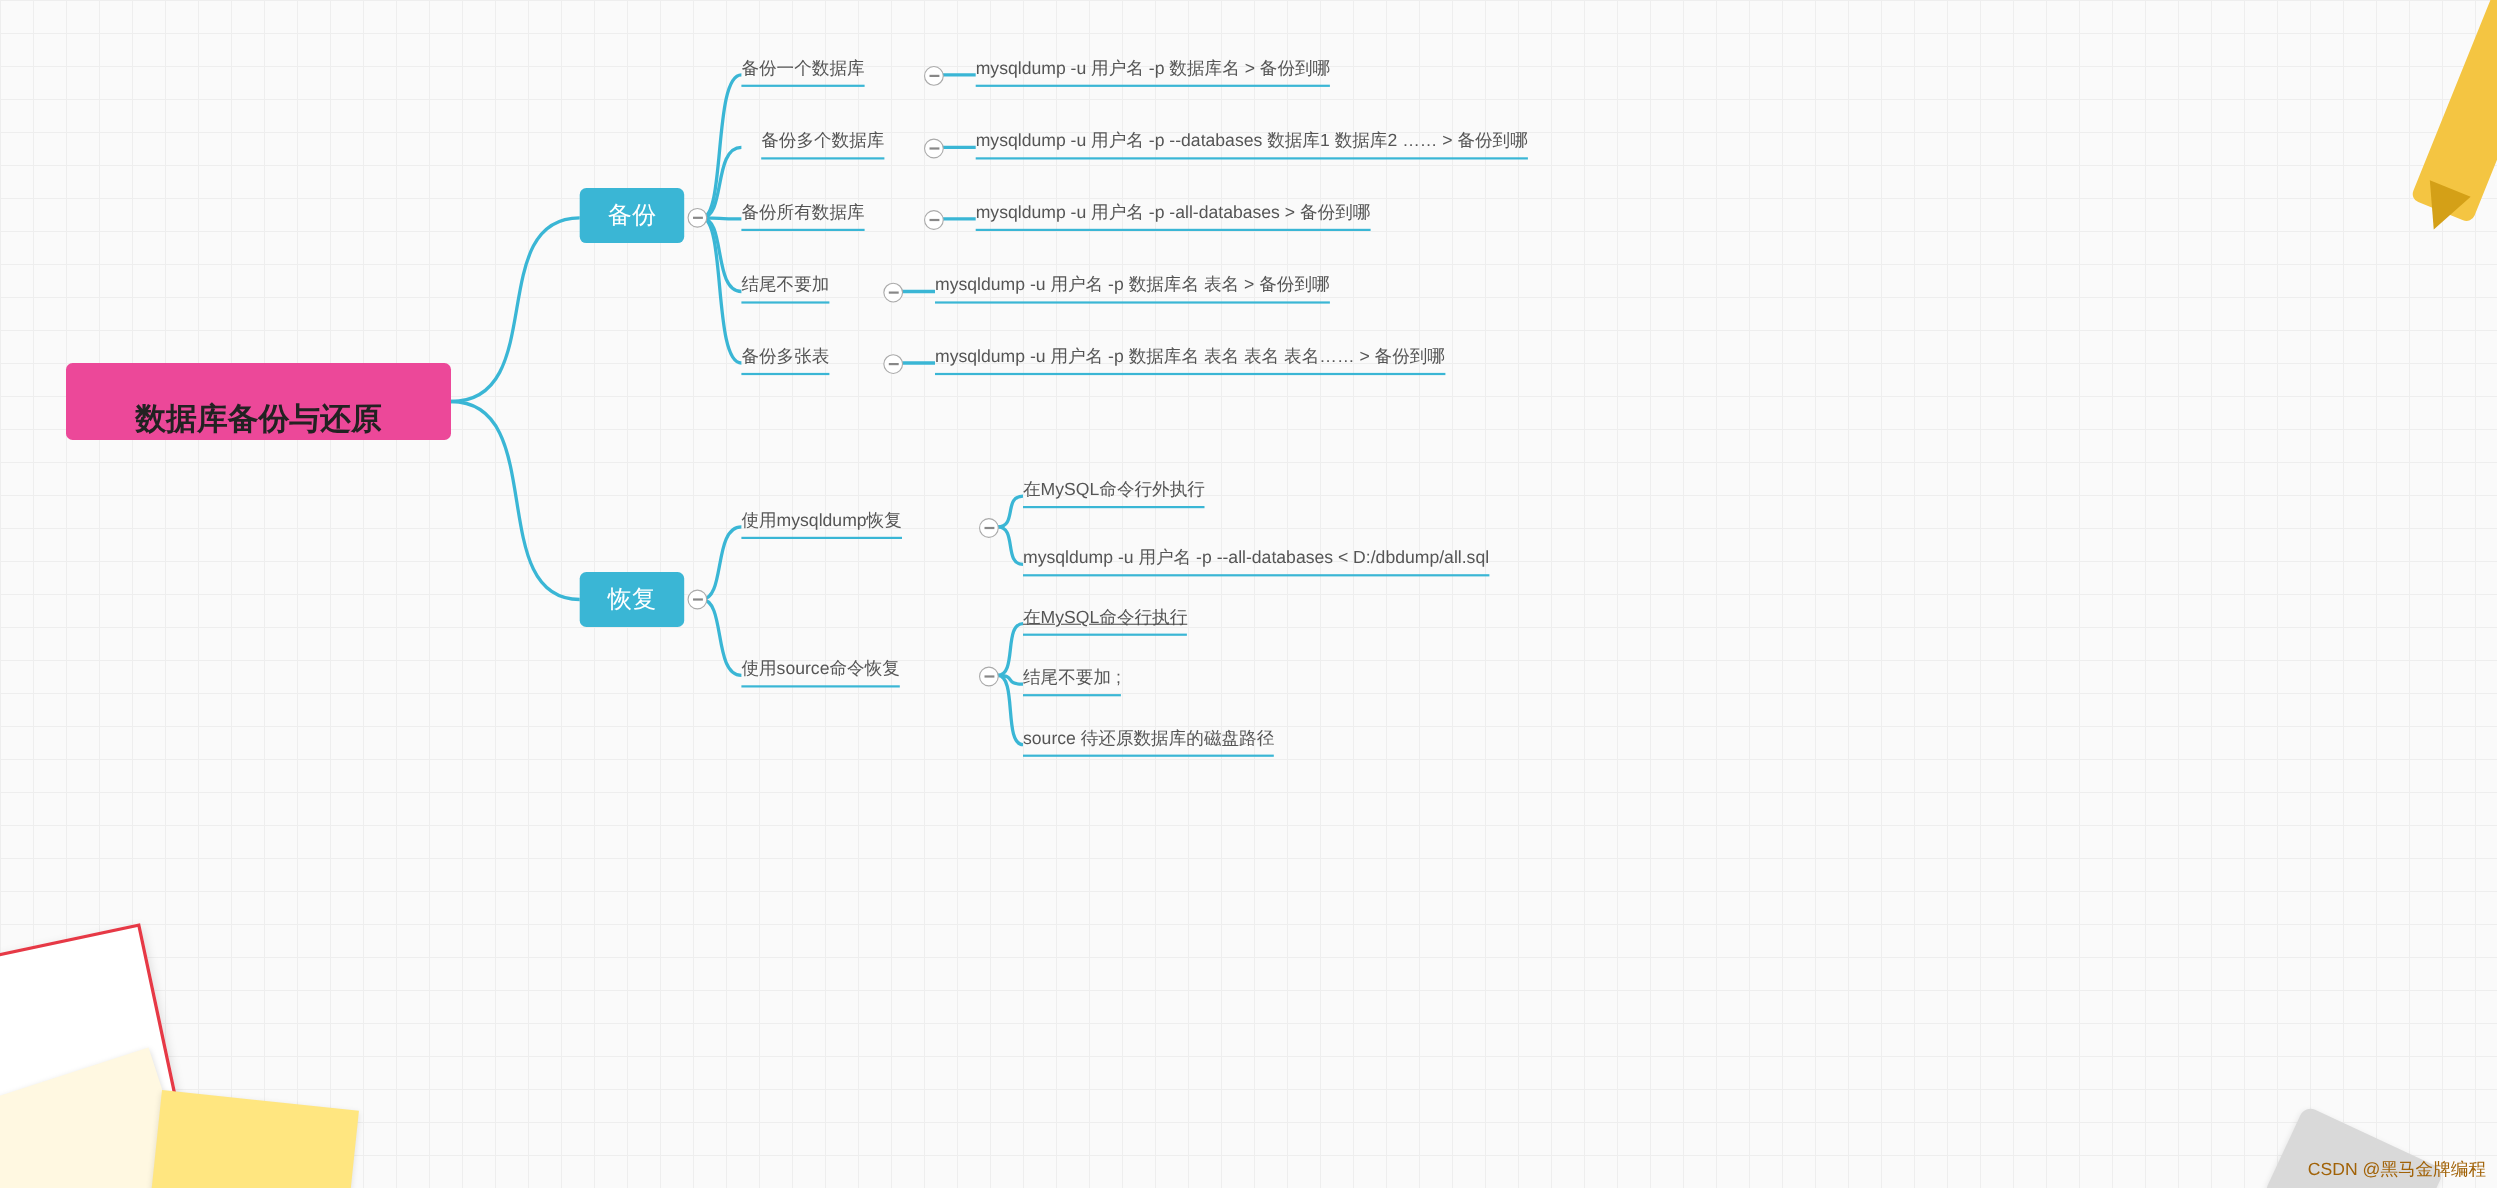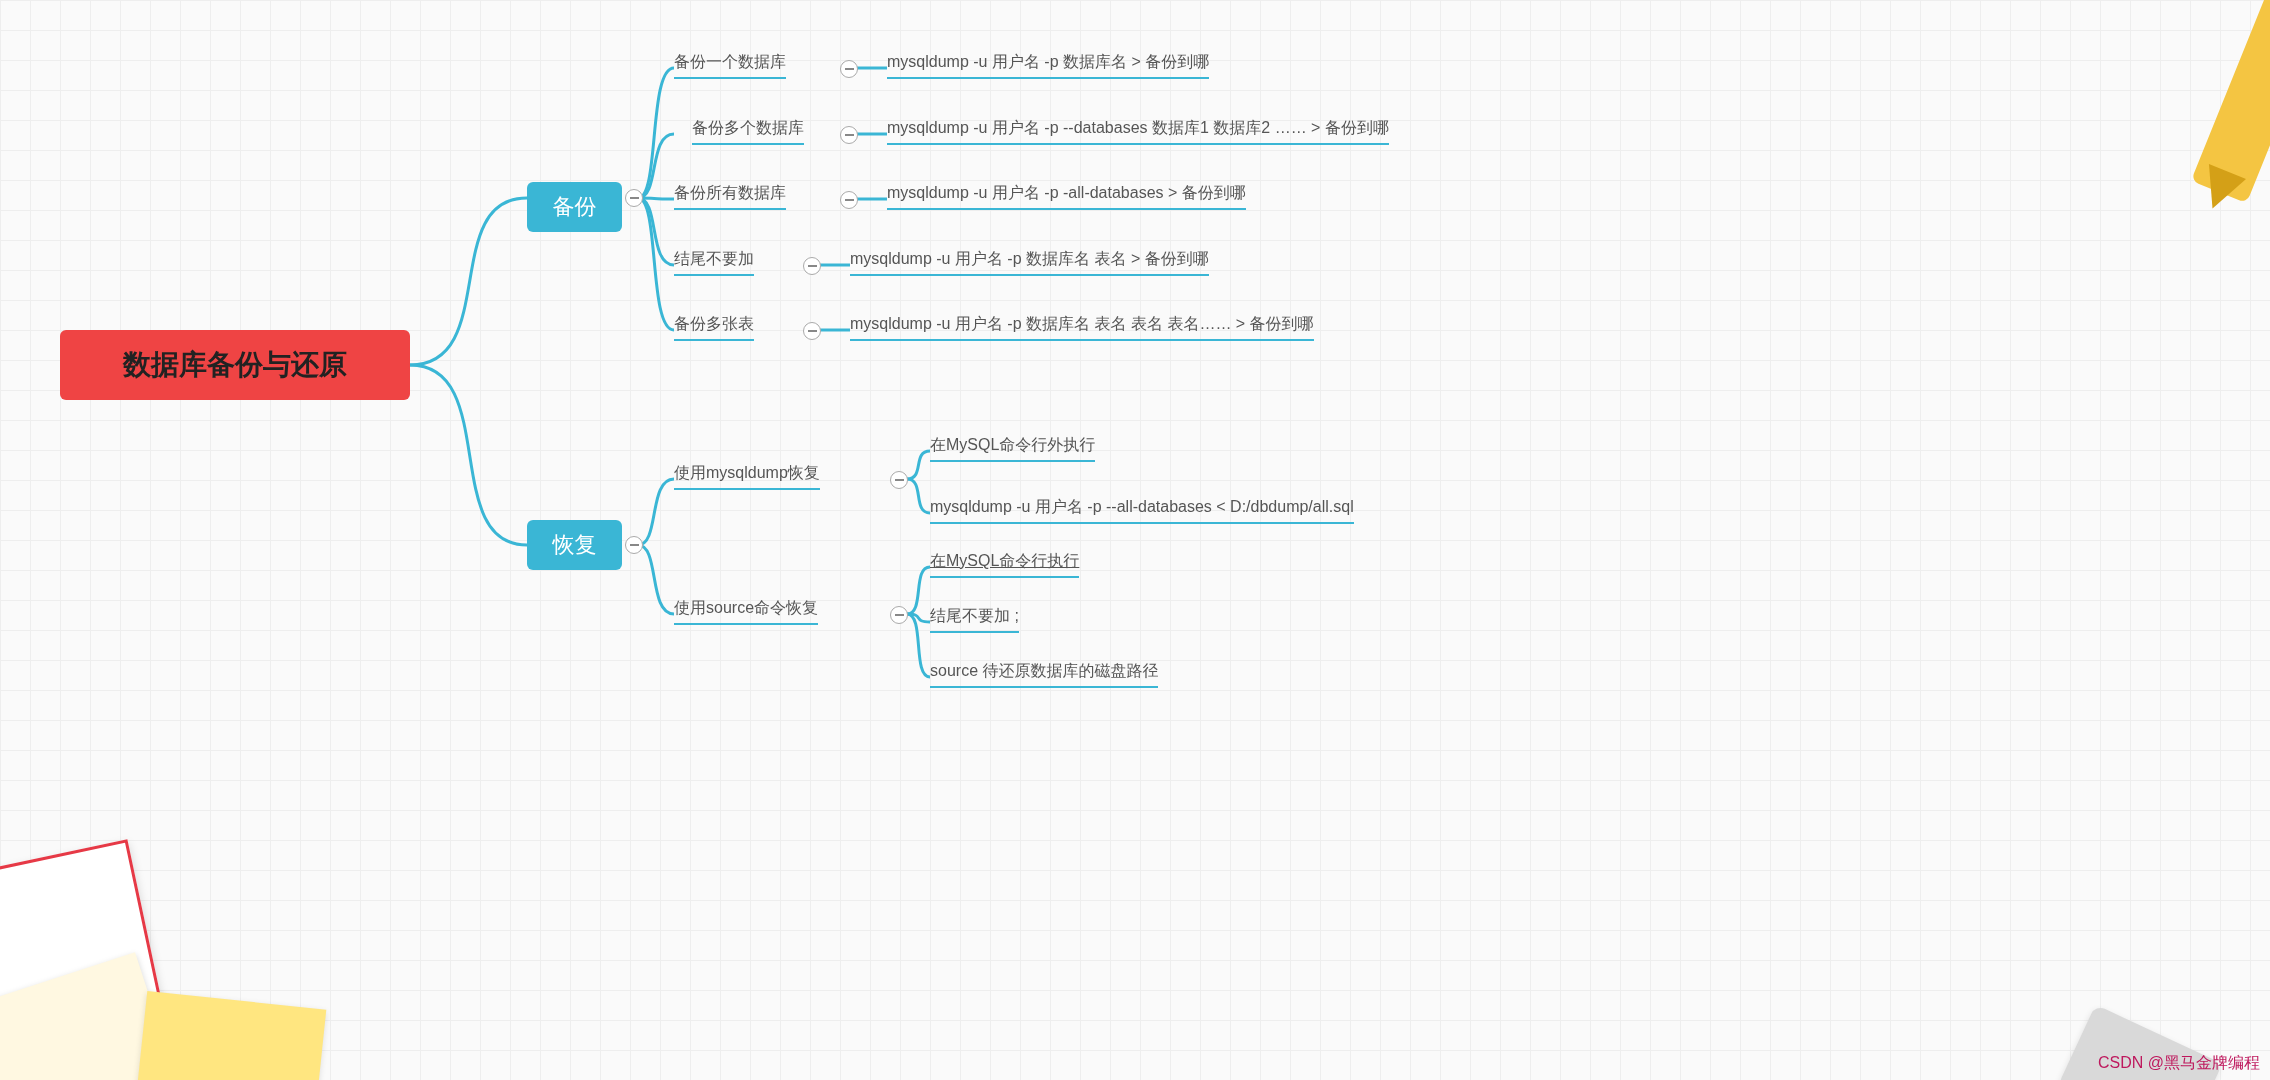--- a/index.html
+++ b/index.html
@@ -12,25 +12,25 @@
     background-image:
       linear-gradient(#eee 1px, transparent 1px),
       linear-gradient(90deg, #eee 1px, transparent 1px);
     background-size: 30px 30px;
     overflow: hidden;
   }
   .root-node {
     position: absolute;
     left: 60px; top: 330px;
     width: 350px; height: 70px;
-    background: #ef4444;
+    background: #ec4899;
     color: #222;
     font-size: 28px;
     font-weight: 700;
-    display: flex; align-items: center; justify-content: center;
+    display: flex; align-items: flex-end; justify-content: center;
     border-radius: 6px;
   }
   .branch-node {
     position: absolute;
     width: 95px; height: 50px;
     background: #3ab6d5;
     color: #fff;
     font-size: 22px;
     display: flex; align-items: center; justify-content: center;
     border-radius: 6px;
@@ -57,21 +57,21 @@
   }
   svg.connectors {
     position: absolute; left: 0; top: 0;
     width: 2270px; height: 1080px;
     pointer-events: none;
   }
   .watermark {
     position: absolute;
     right: 10px; bottom: 6px;
     font-size: 16px;
-    color: #be185d;
+    color: #a16207;
   }
   
   .deco-note { position:absolute; left:-40px; bottom:-30px; width:200px; height:130px; background:#fff8e1; transform:rotate(-18deg); box-shadow:0 2px 6px rgba(0,0,0,.15);}
   .deco-note2 { position:absolute; left:140px; bottom:-50px; width:180px; height:130px; background:#ffe680; transform:rotate(6deg); box-shadow:0 2px 6px rgba(0,0,0,.12);}
   .deco-notebook { position:absolute; left:-70px; bottom:-70px; width:230px; height:290px; background:#fff; border:3px solid #e63946; transform:rotate(-12deg); box-shadow:0 4px 10px rgba(0,0,0,.15);}
   .deco-pencil { position:absolute; right:-20px; top:-20px; width:60px; height:220px; background:linear-gradient(#f4c542,#f4c542); transform:rotate(22deg); border-radius:8px;}
   .deco-pencil-tip { position:absolute; right:30px; top:170px; width:0;height:0; border-left:20px solid transparent;border-right:20px solid transparent;border-top:40px solid #d4a017; transform:rotate(22deg);}
   .deco-eraser { position:absolute; right:60px; bottom:-40px; width:140px; height:90px; background:#d9d9d9; transform:rotate(25deg); border-radius:10px; box-shadow:0 2px 6px rgba(0,0,0,.1);}
 </style>
 </head>
@@ -111,21 +111,21 @@
     <path d="M907,614 C925,614 912,567 930,567"></path>
     <path d="M907,614 C925,614 912,622 930,622"></path>
     <path d="M907,614 C925,614 912,677 930,677"></path>
   </g>
 </svg>
 
 <div class="root-node">
   <span>数据库备份与还原</span>
 </div>
 
-<div class="branch-node" style="left:527px; top:182px;">
+<div class="branch-node" style="left:527px; top:171px;">
   <span>备份</span>
 </div>
 <div class="collapse-btn" style="left:625px; top:189px;"></div>
 
 <div class="branch-node" style="left:527px; top:520px;">
   <span>恢复</span>
 </div>
 <div class="collapse-btn" style="left:625px; top:536px;"></div>
 
 <div class="leaf-node" style="left:674px; top:52px;">备份一个数据库</div>

